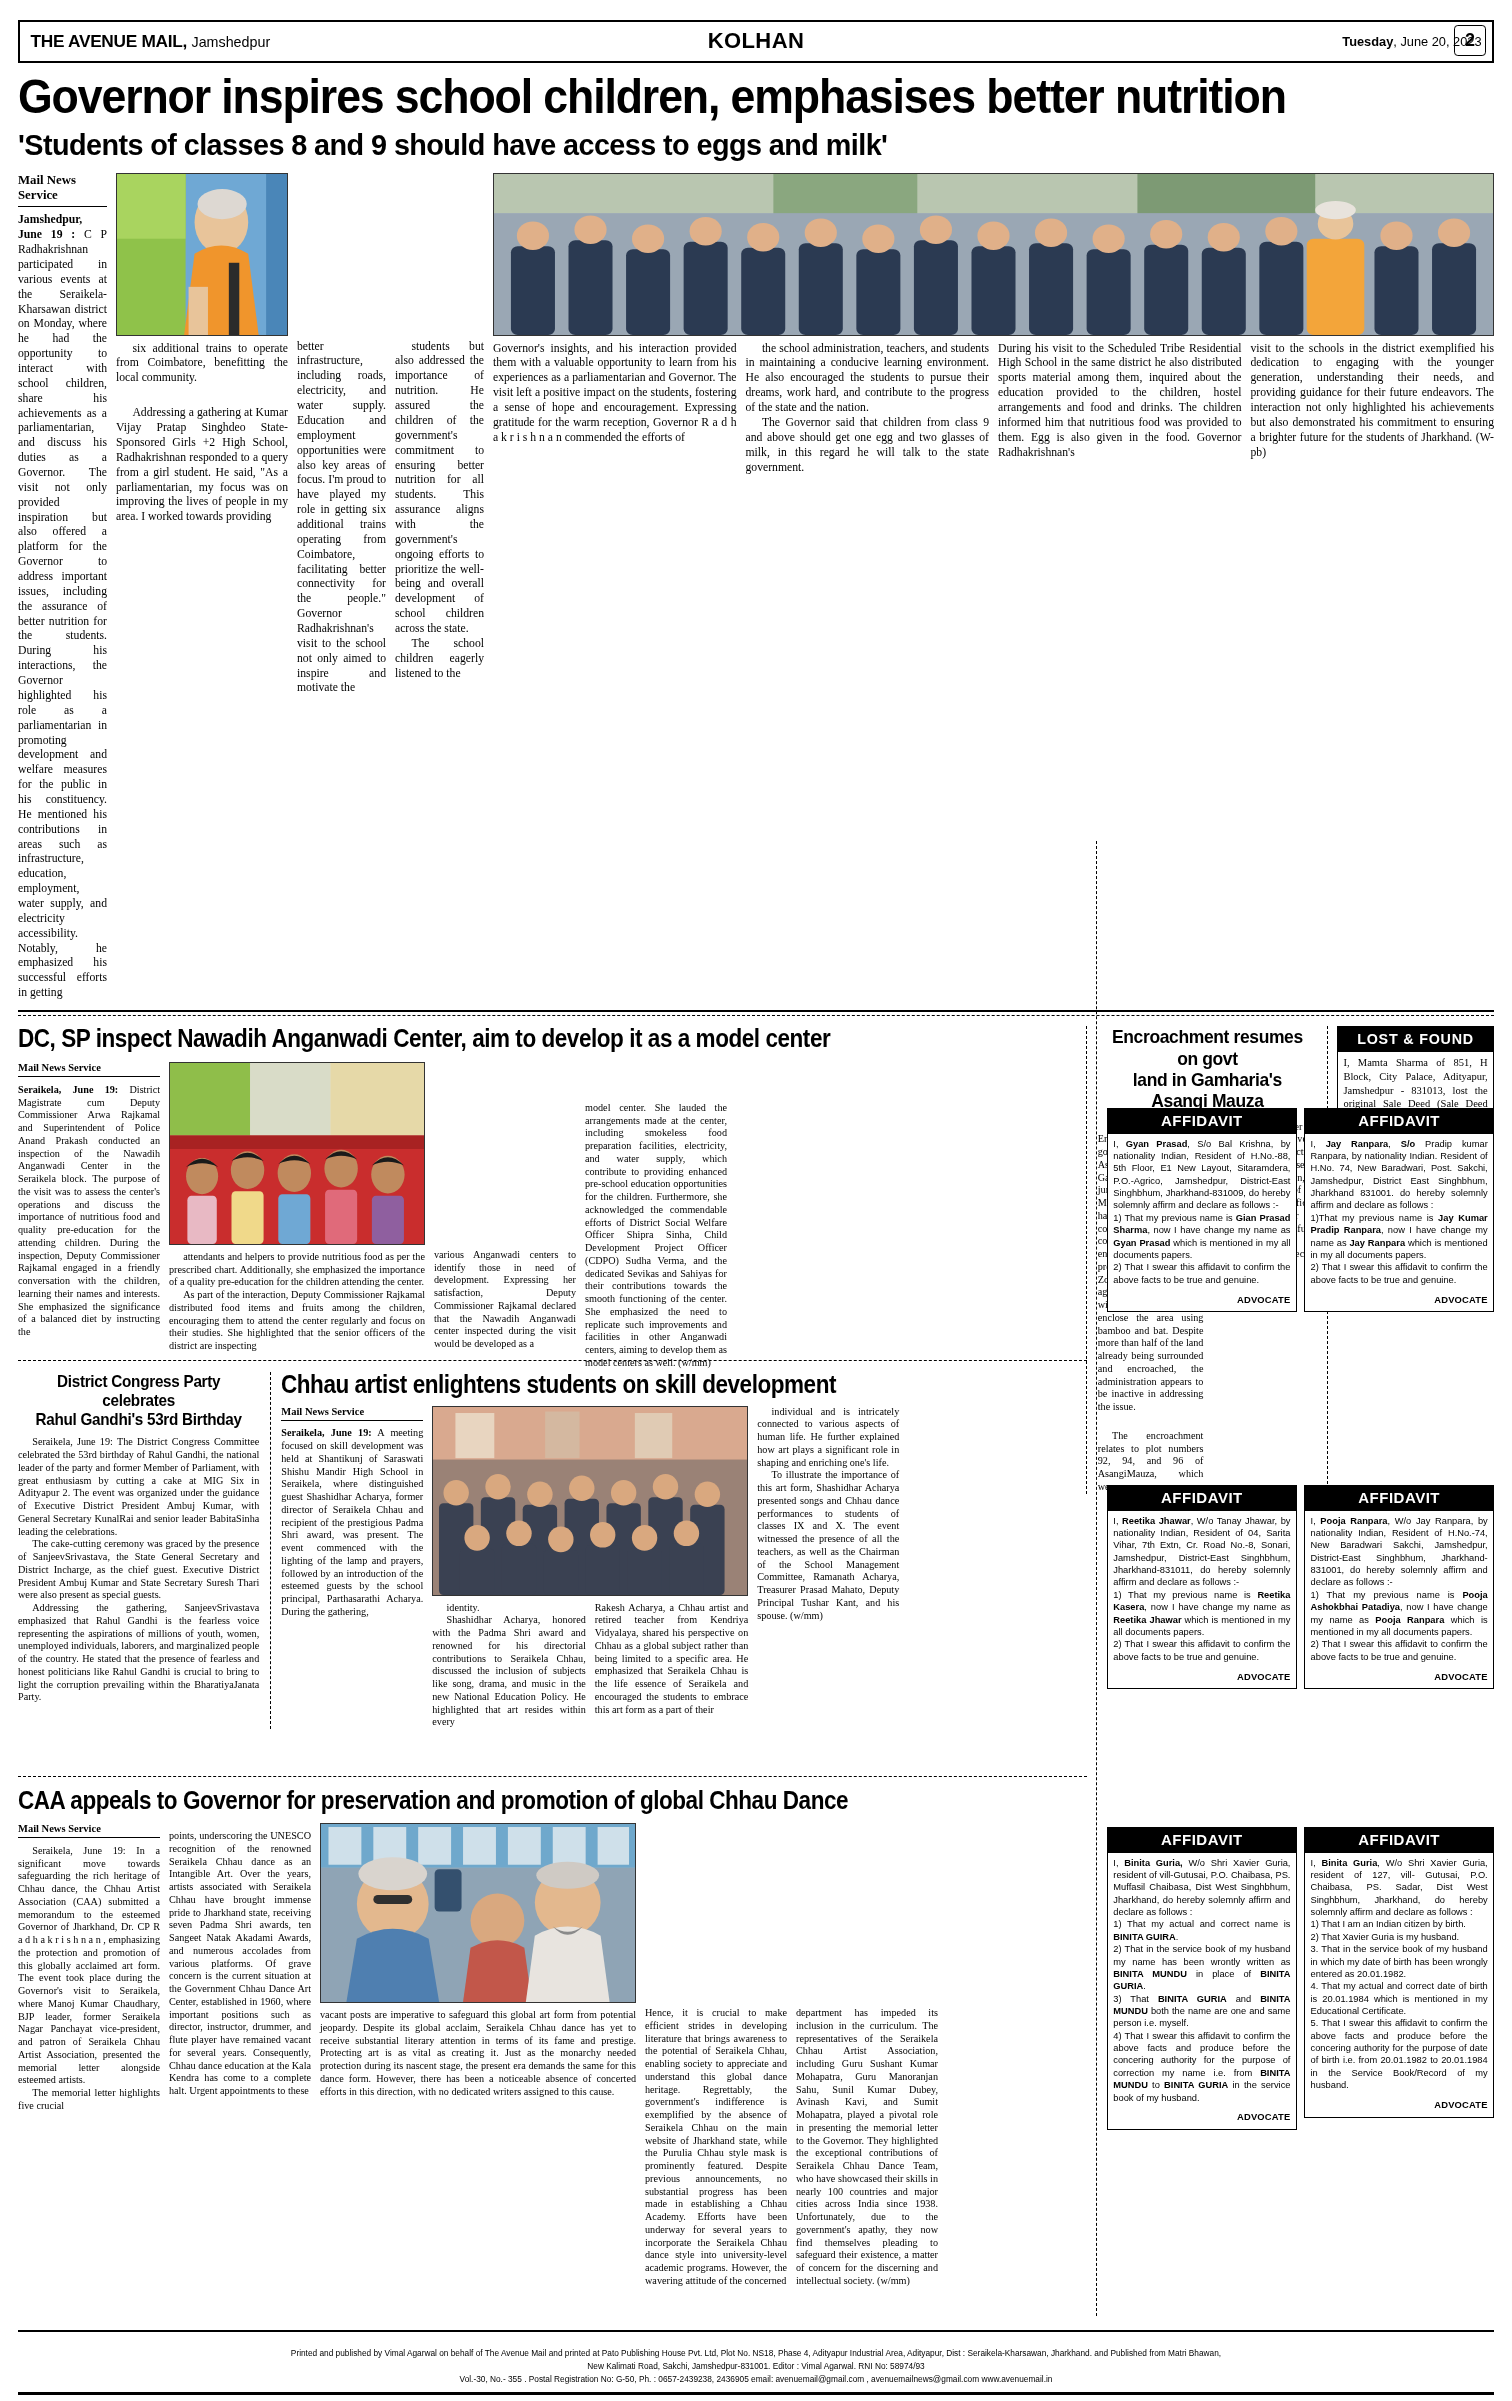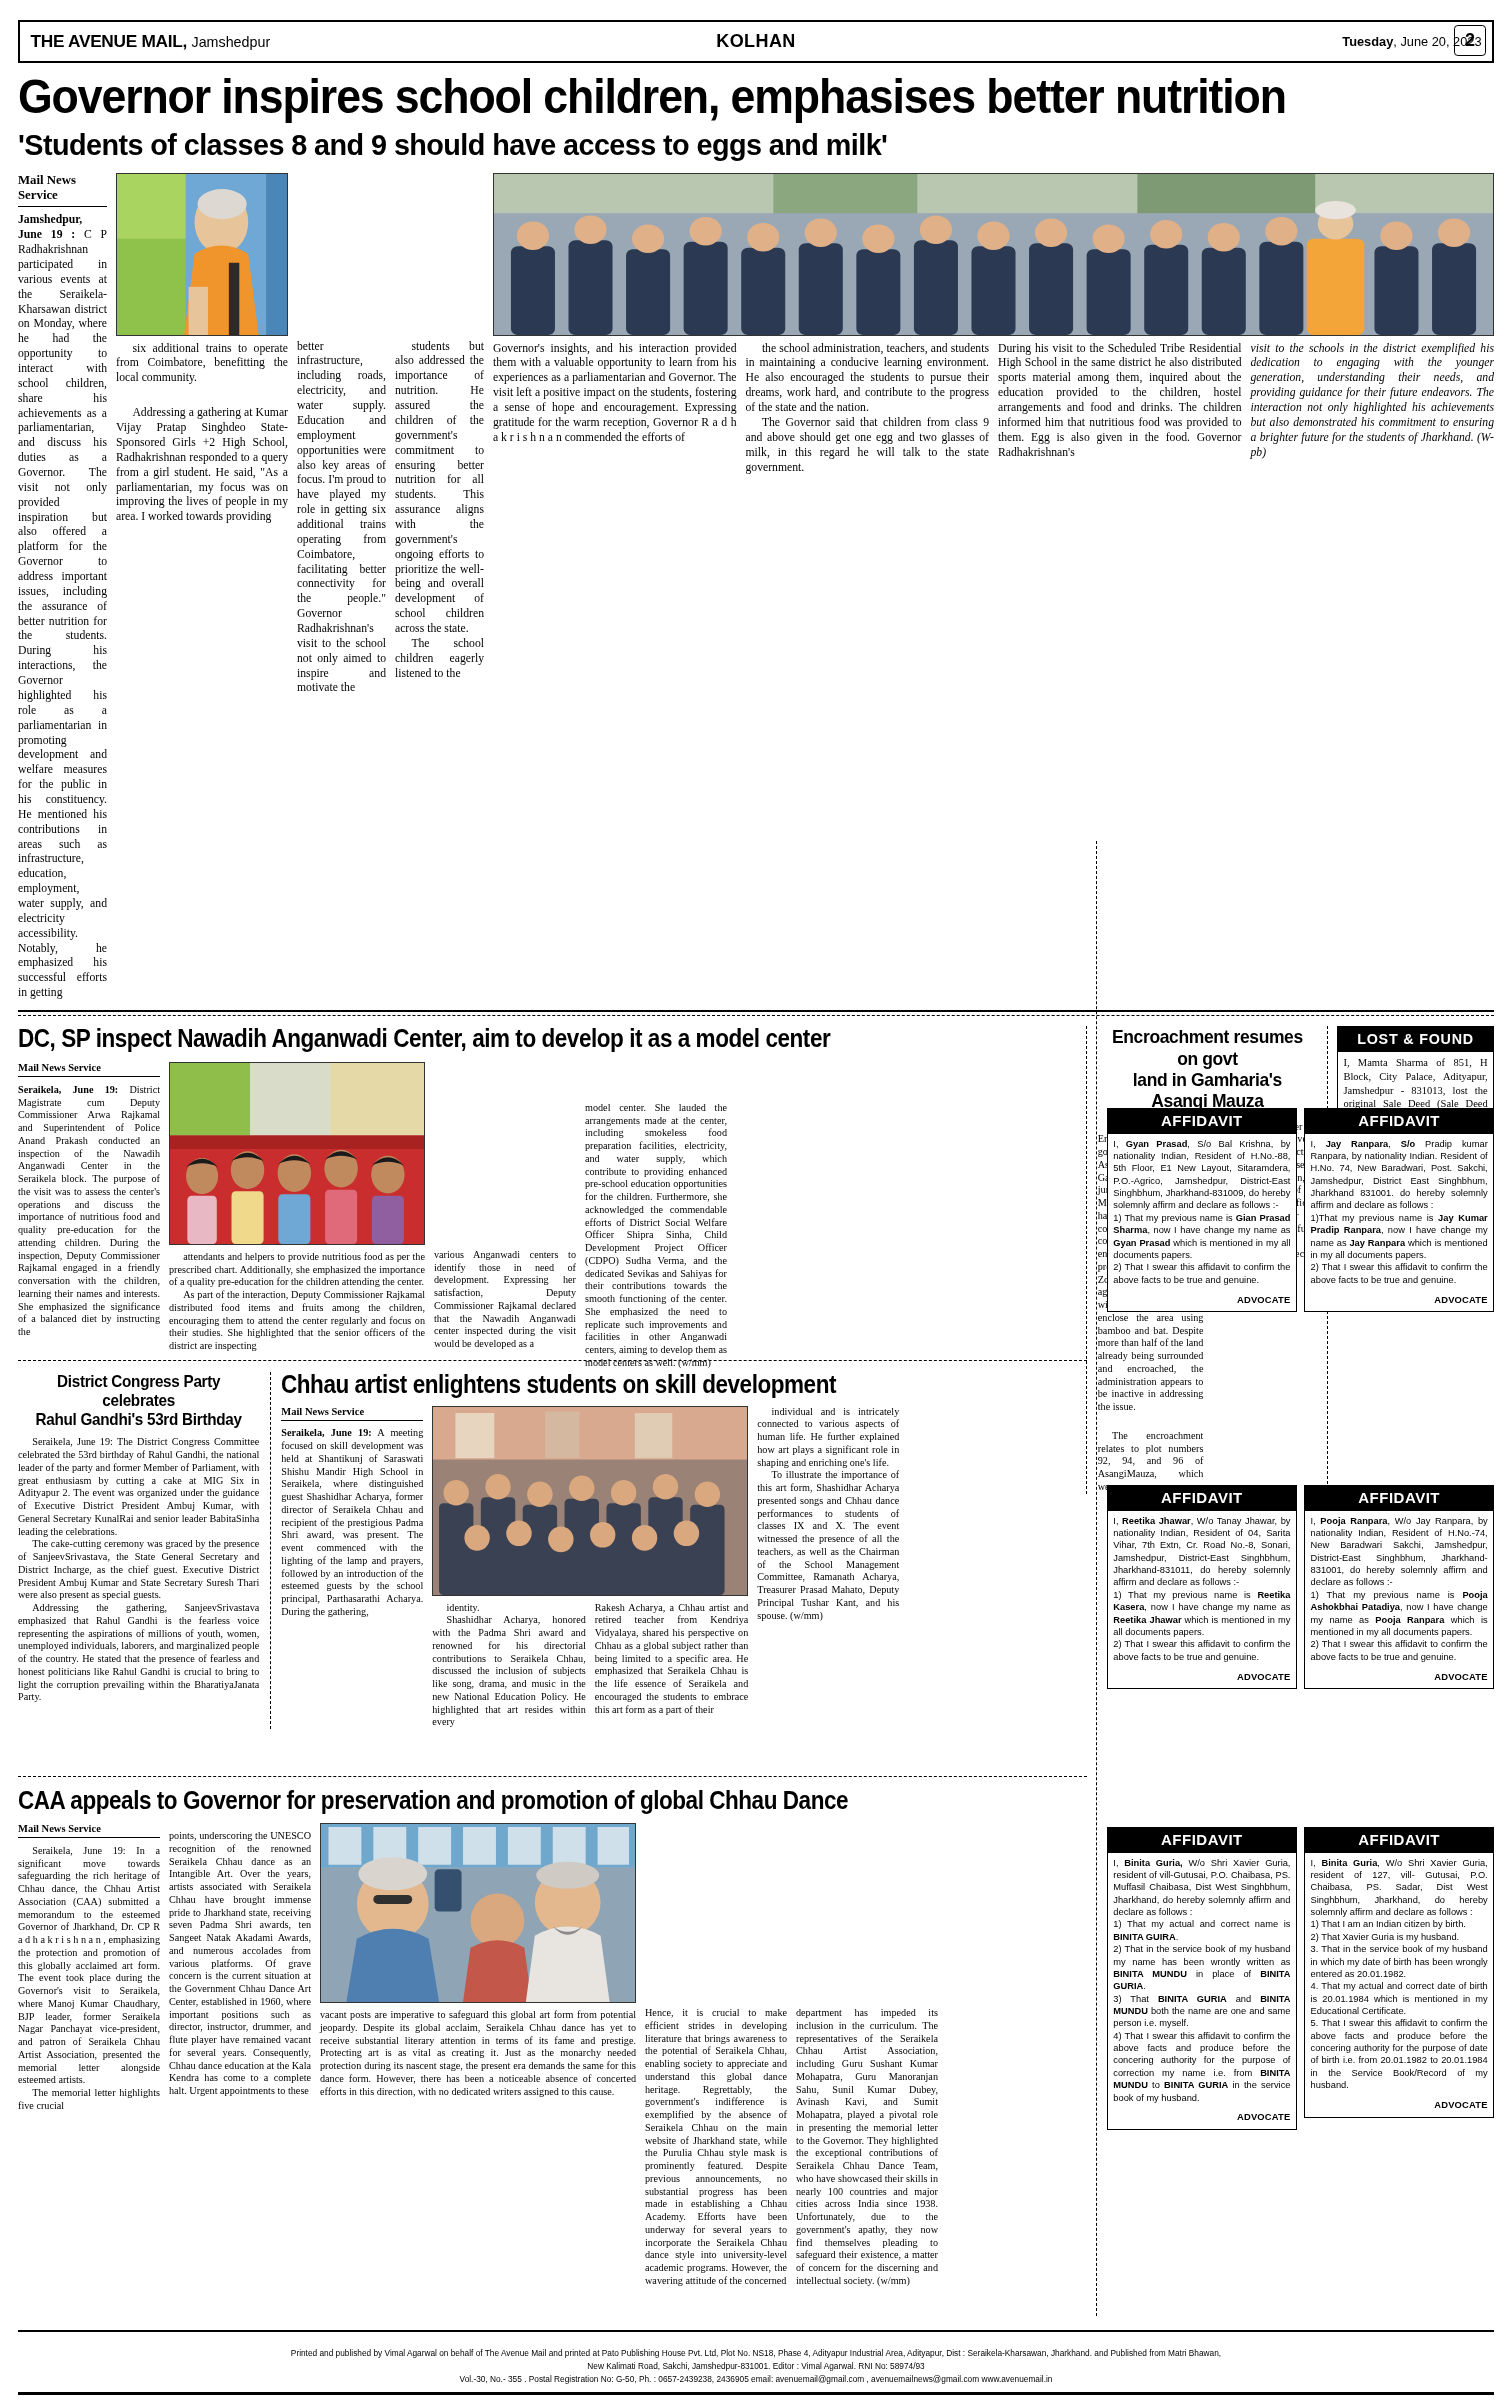--- a/index.html
+++ b/index.html
@@ -7,21 +7,21 @@
        -webkit-font-smoothing:antialiased;}
   .page{position:relative;width:1512px;height:2401px;padding:0;box-sizing:border-box;}
 
   
   .masthead{margin:19.6px 18px 0 18px;border:2.3px solid #000;height:39px;
             display:flex;align-items:center;position:relative;}
   .mh-left{padding-left:10.5px;font-family:"Liberation Sans",sans-serif;font-weight:bold;
            font-size:17.3px;letter-spacing:-0.3px;white-space:nowrap;}
   .mh-left .city{font-weight:normal;font-size:14.3px;letter-spacing:0;}
   .mh-center{position:absolute;left:0;right:0;text-align:center;
-             font-family:"Liberation Sans",sans-serif;font-weight:bold;font-size:18px;
+             font-family:"Liberation Sans",sans-serif;font-weight:bold;font-size:22px;
              letter-spacing:0.4px;}
   .mh-right{margin-left:auto;padding-right:10.5px;display:flex;align-items:center;gap:10.5px;
             font-family:"Liberation Sans",sans-serif;font-size:12.8px;white-space:nowrap;}
   .mh-right .dayname{font-weight:bold;}
   .pagebox{border:1.5px solid #000;border-radius:3.8px;width:30px;height:29px;
            display:flex;align-items:center;justify-content:center;
            font-family:"Liberation Sans",sans-serif;font-weight:bold;font-size:18px;
            position:absolute;right:6px;top:3px;}
 
   
@@ -185,21 +185,21 @@
             </div>
           <div style="flex:1;">
               <div class="bt">
                 <span style="display:block;text-indent:1.4em;">the school administration, teachers, and students in maintaining a conducive learning environment. He also encouraged the students to pursue their dreams, work hard, and contribute to the progress of the state and the nation.</span>
                 <span style="display:block;text-indent:1.4em;">The Governor said that children from class 9 and above should get one egg and two glasses of milk, in this regard he will talk to the state government.</span>
               </div>
             </div>
           <div style="flex:1;">
               <div class="bt">During his visit to the Scheduled Tribe Residential High School in the same district he also distributed sports material among them, inquired about the education provided to the children, hostel arrangements and food and drinks. The children informed him that nutritious food was provided to them. Egg is also given in the food. Governor Radhakrishnan's</div>
             </div>
-          <div style="flex:1;font-style:italic;">
+          <div style="flex:1;">
               <div class="bt">visit to the schools in the district exemplified his dedication to engaging with the younger generation, understanding their needs, and providing guidance for their future endeavors. The interaction not only highlighted his achievements but also demonstrated his commitment to ensuring a brighter future for the students of Jharkhand. (W-pb)</div>
             </div>
         </div>
       </div>
     </div>
   </div>
 
   <div style="margin:9px 18px 0 18px;border-top:2.3px solid #000;"></div>
   <div style="margin:3px 18px 0 18px;border-top:1.9px dashed #000;"></div>
 

